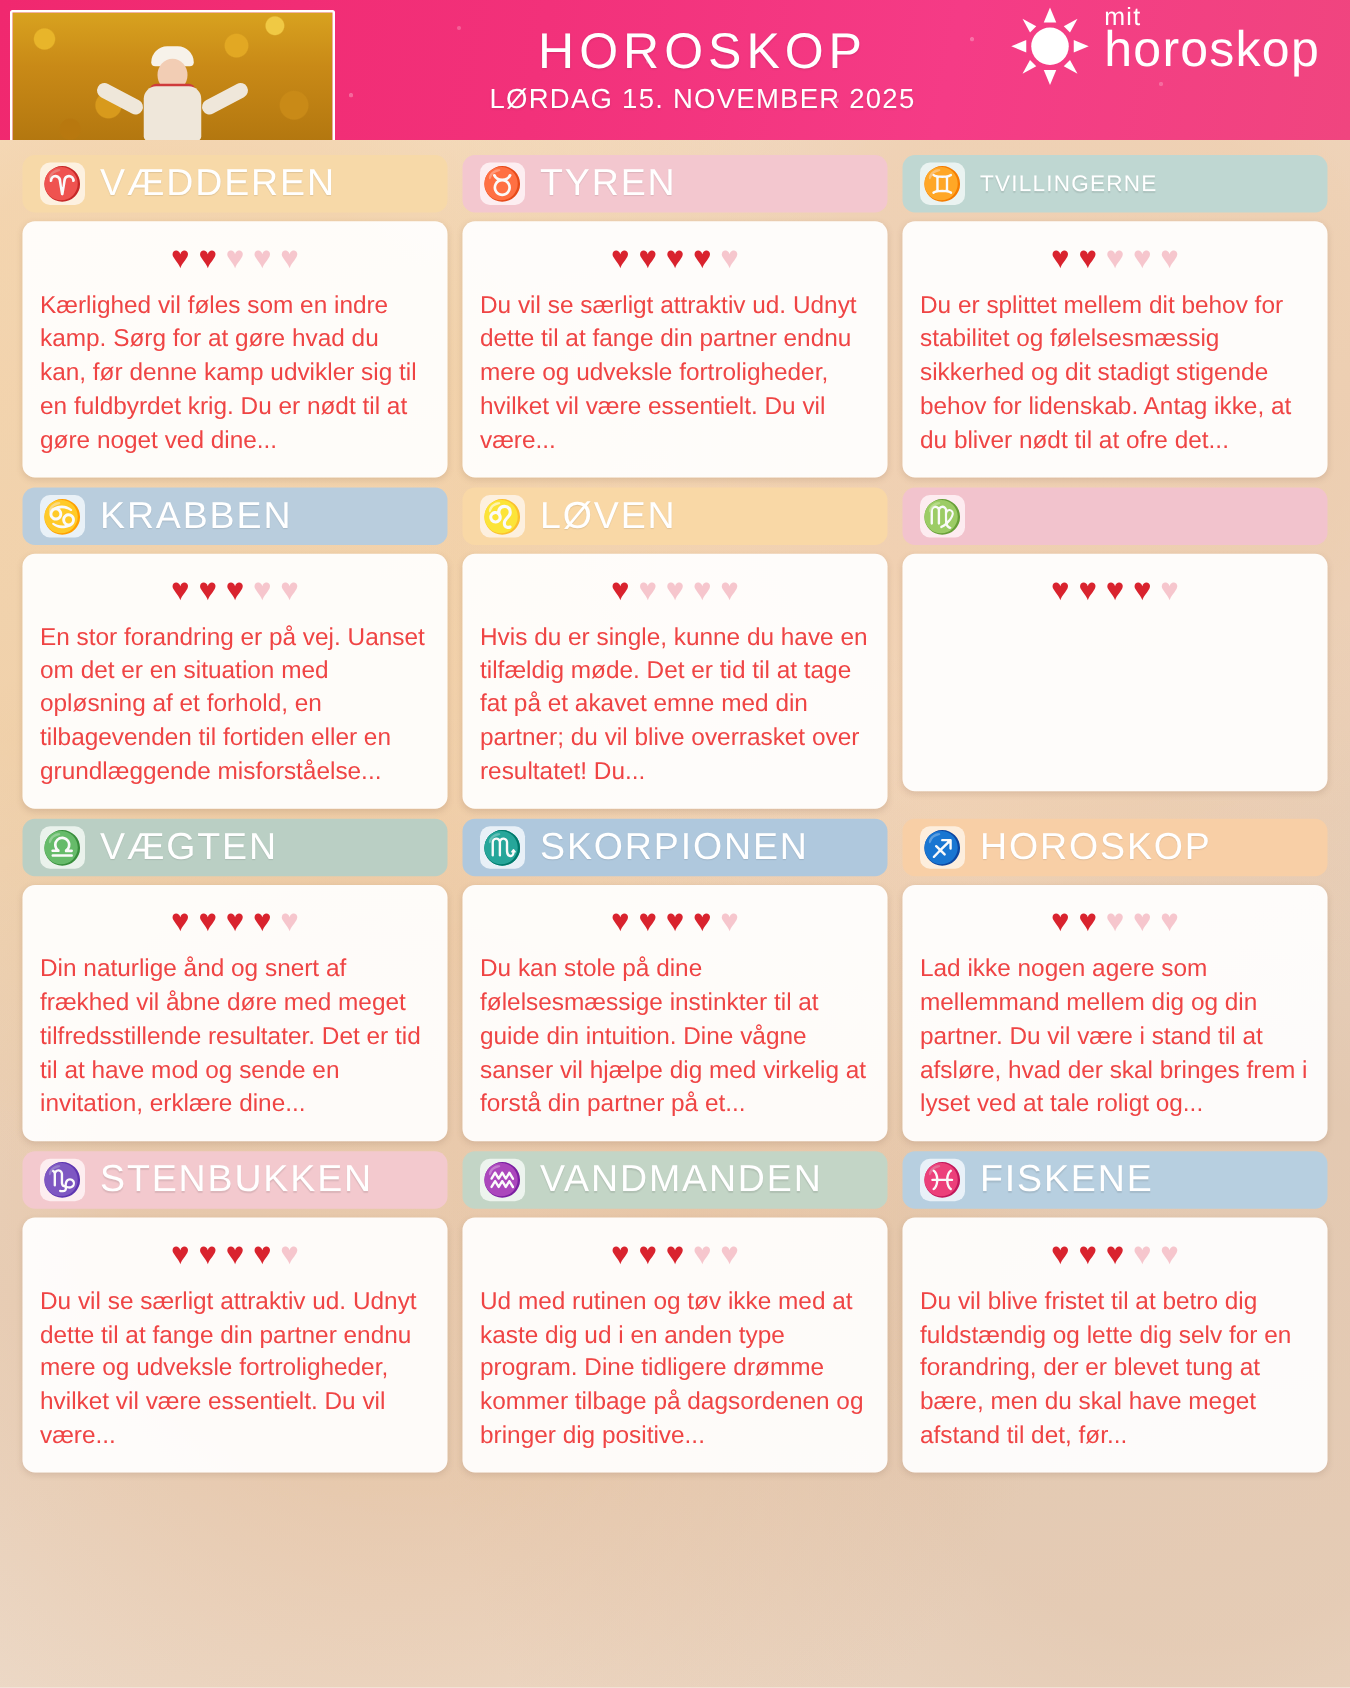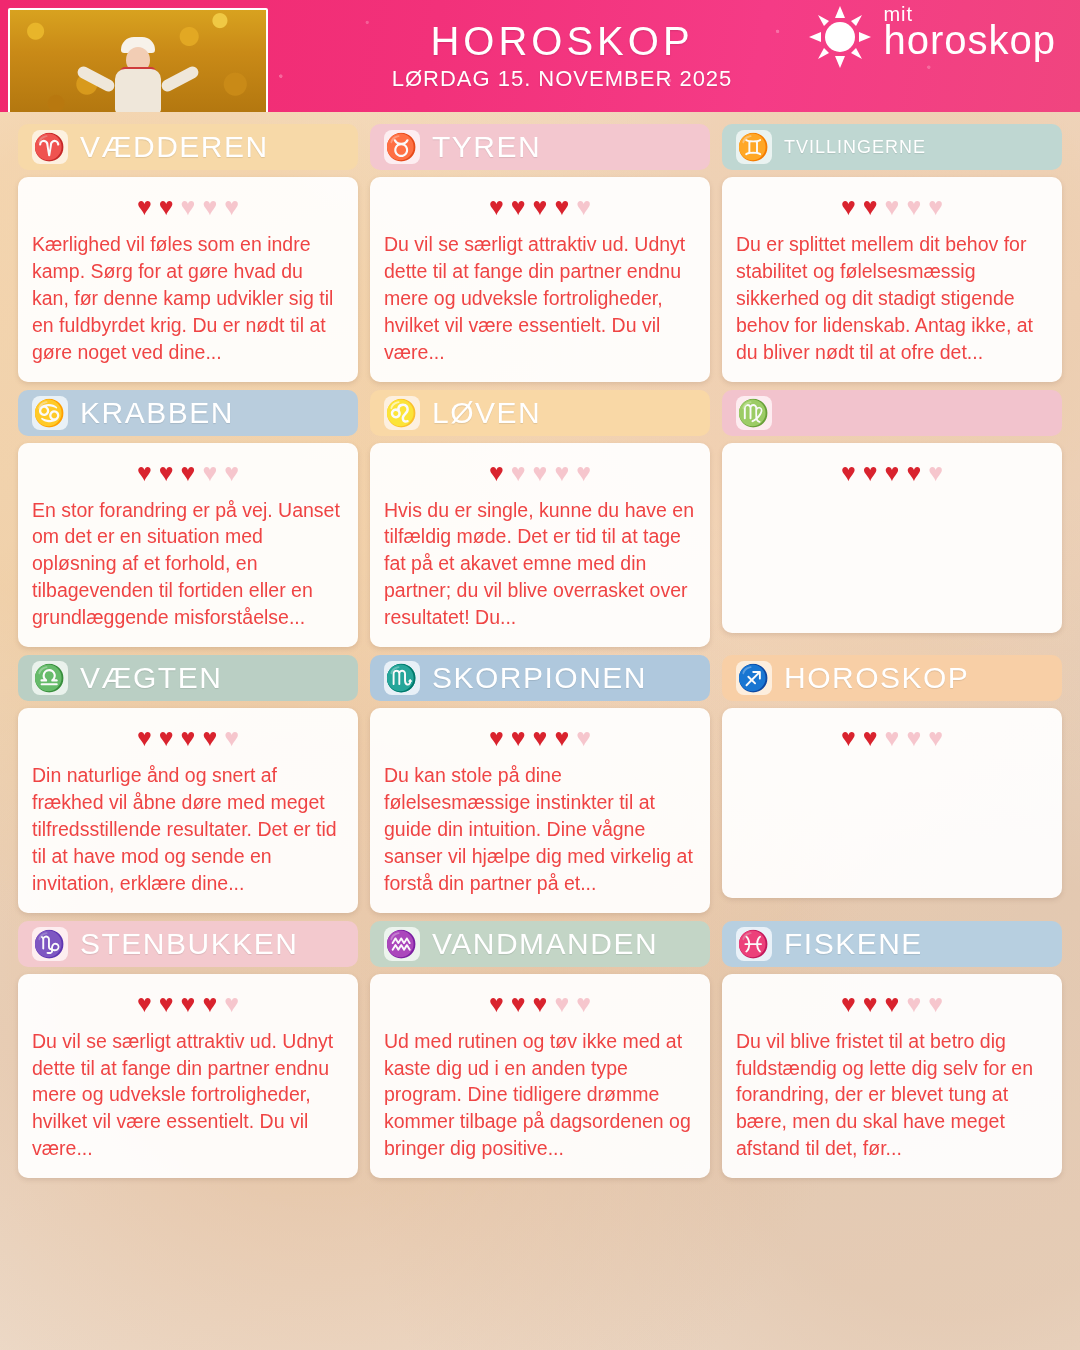--- a/index.html
+++ b/index.html
@@ -324,20 +324,21 @@
         <div class="sign-name">HOROSKOP</div>
       </div>
       <div class="card">
         <div class="hearts">
           <span class="heart on">♥</span>
           <span class="heart on">♥</span>
           <span class="heart">♥</span>
           <span class="heart">♥</span>
           <span class="heart">♥</span>
         </div>
+        <div class="text">Lad ikke nogen agere som mellemmand mellem dig og din partner. Du vil være i stand til at afsløre, hvad der skal bringes frem i lyset ved at tale roligt og...</div>
       </div>
     </div>
     <div class="sign">
       <div class="sign-head" style="background: rgb(243, 201, 206);">
         <div class="sign-icon" style="background: rgb(253, 238, 240); border-radius: 8px; color: rgb(166, 84, 107);">♑</div>
         <div class="sign-name">STENBUKKEN</div>
       </div>
       <div class="card">
         <div class="hearts">
           <span class="heart on">♥</span>

